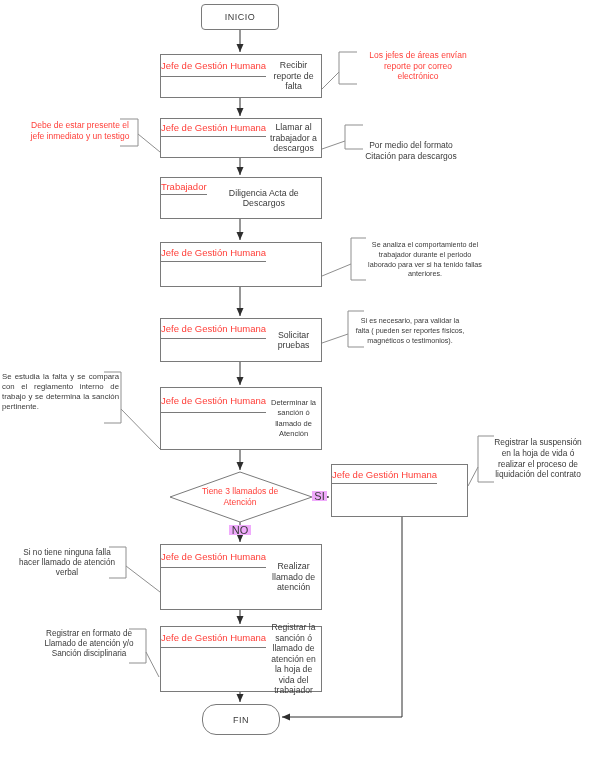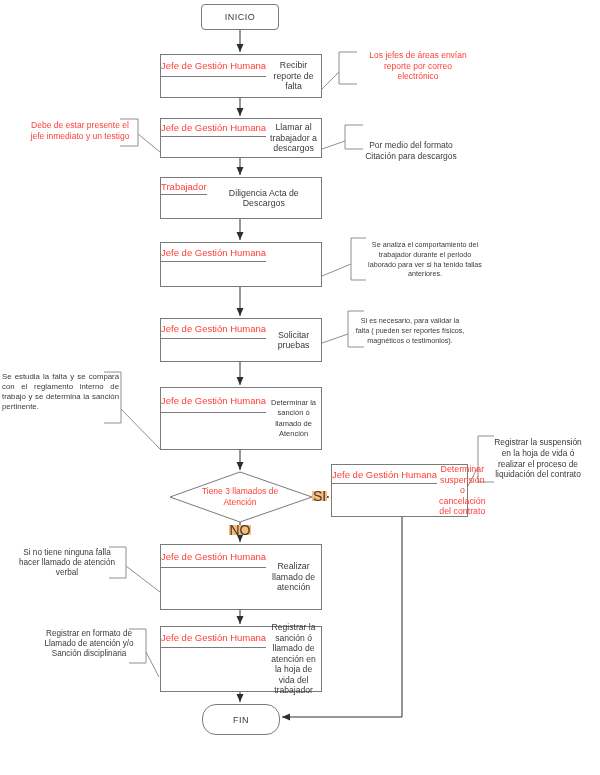--- a/index.html
+++ b/index.html
@@ -45,21 +45,21 @@
     white-space:pre-line;color:var(--text_black);
   }
   .annot.red{color:var(--accent_red);font-size:8.5px;line-height:10.5px;}
   .annot.tiny{font-size:7.2px;line-height:9.8px;}
   .annot.justify{white-space:normal;text-align:justify;font-size:7.8px;line-height:10px;}
   .decision-text{
     position:absolute;color:var(--accent_red);font-size:8.5px;line-height:10.5px;
     text-align:center;white-space:pre-line;
   }
   .branch-label{
-    position:absolute;background:#fdba74;font-size:14px;color:var(--text_black);
+    position:absolute;background:#f0abfc;font-size:11px;color:var(--text_black);
     text-align:center;line-height:10px;
   }
 </style>
 </head>
 <body>
 
 <div id="canvas">
 
   <svg id="connector-svg" viewBox="0 0 600 775">
     <defs>
@@ -154,22 +154,20 @@
     <div class="node-header" style="height:24px;">
         <span>Jefe de Gestión Humana</span>
       </div>
     <div class="node-body small"><span>Determinar la sanción ó llamado de Atención</span></div>
   </div>
 
   <div class="node" style="left:331px;top:464px;width:137px;height:53px;">
     <div class="node-header" style="height:18px;">
         <span>Jefe de Gestión Humana</span>
       </div>
-    <div class="node-body red"><span>Determinar suspensión o
-cancelación del contrato</span></div>
   </div>
 
   <div class="node" style="left:160px;top:544px;width:162px;height:66px;">
     <div class="node-header" style="height:22px;">
         <span>Jefe de Gestión Humana</span>
       </div>
     <div class="node-body"><span>Realizar llamado de atención</span></div>
   </div>
 
   <div class="node" style="left:160px;top:626px;width:162px;height:66px;">

